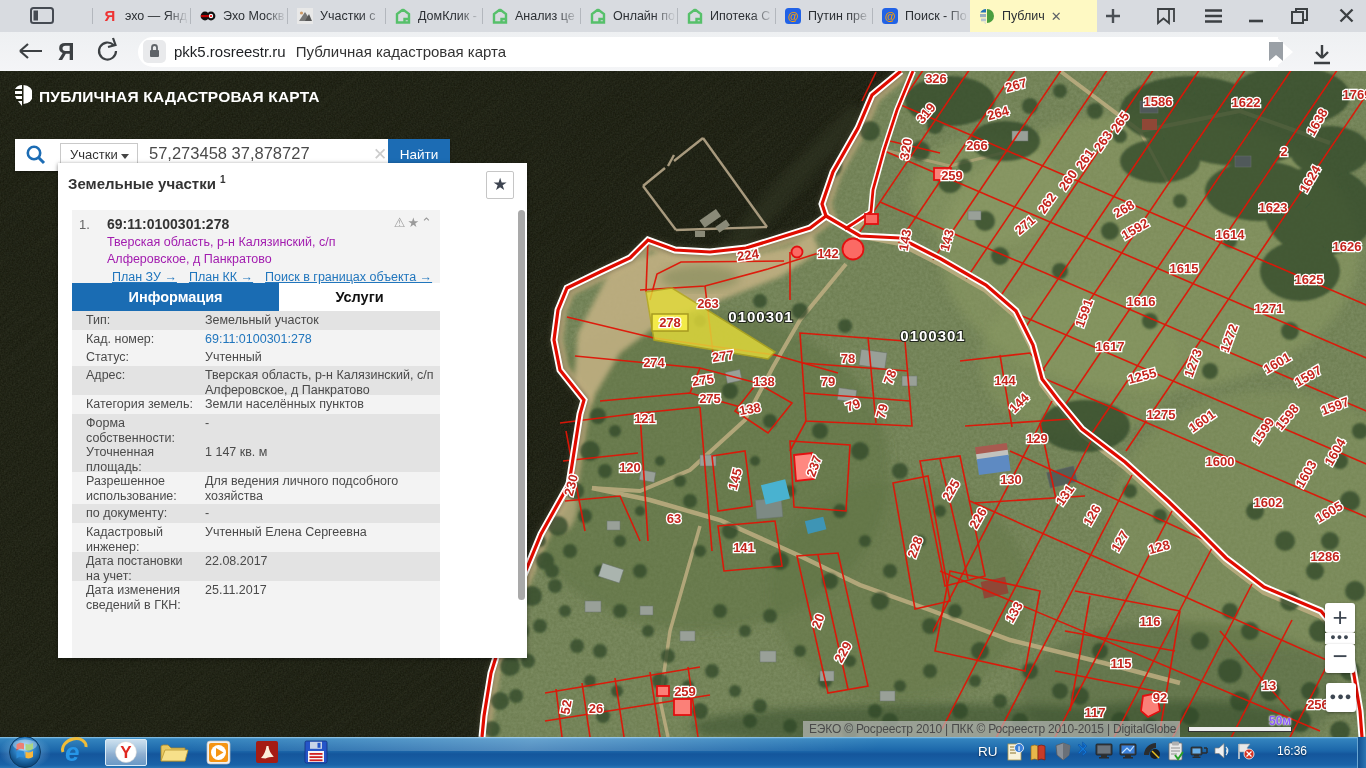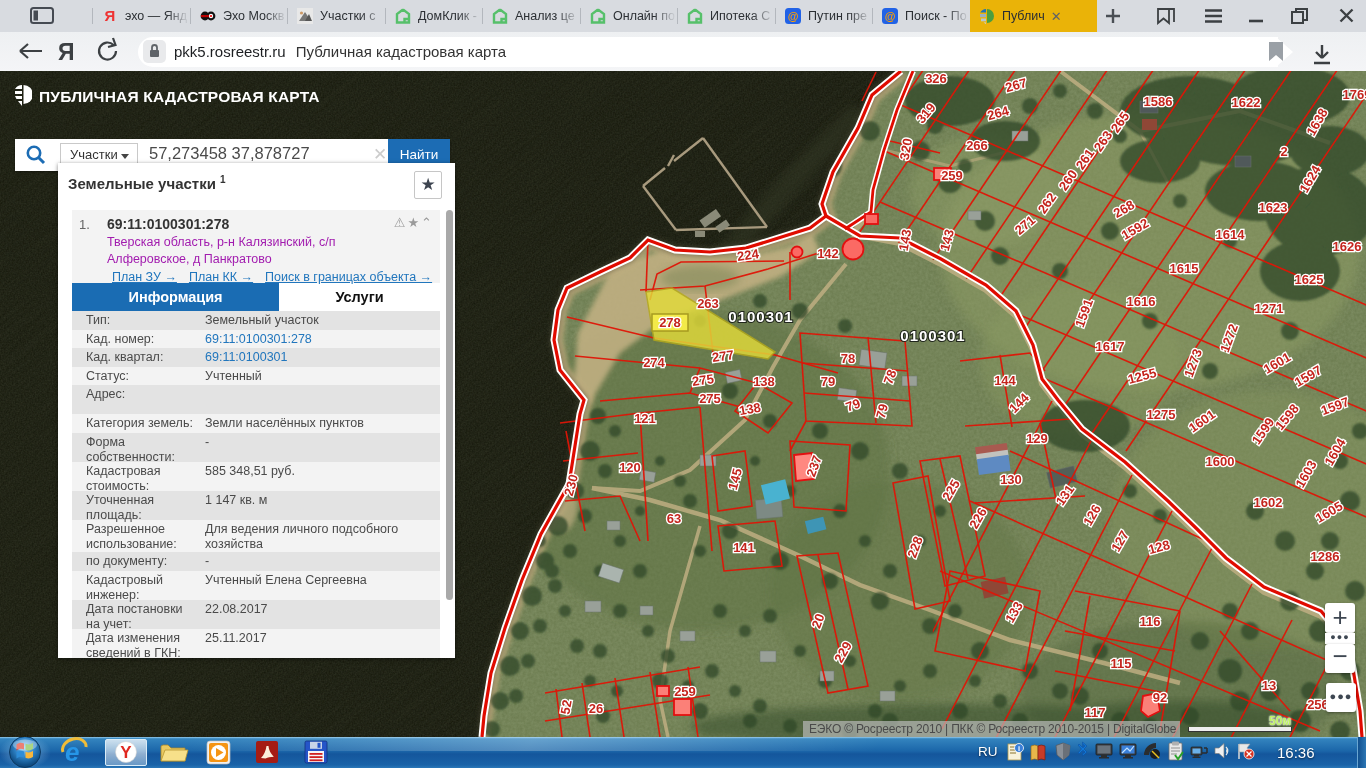--- a/index.html
+++ b/index.html
@@ -3,41 +3,41 @@
 <style>
 *{margin:0;padding:0;box-sizing:border-box}
 html,body{width:1366px;height:768px;overflow:hidden;font-family:"Liberation Sans",sans-serif}
 #stage{position:relative;width:1366px;height:768px;background:#222}
 
 #tabbar{position:absolute;left:0;top:0;width:1366px;height:32px;background:#d8dbe0}
 .tab{position:absolute;top:0;height:32px;display:flex;align-items:center;padding-left:9px;overflow:hidden;white-space:nowrap;font-size:12.5px;color:#2b2f33}
 .tab .ttl{margin-left:7px;position:relative}
 .tab .fade{position:absolute;right:0;top:0;width:22px;height:32px;background:linear-gradient(90deg,rgba(216,219,224,0),#d8dbe0)}
 .tabsep{position:absolute;top:8px;width:1px;height:16px;background:#b3b7bd}
-.tab.active{background:#eab308}
+.tab.active{background:#fef9c3}
 .fav{width:16px;height:16px;flex:0 0 16px;display:inline-block}
 #addrbar{position:absolute;left:0;top:32px;width:1366px;height:39px;background:linear-gradient(#eef0f2,#f4f5f7)}
 #addrpill{position:absolute;left:138px;top:4.5px;width:1140px;height:30px;background:#fff;border-radius:15px 0 0 15px}
 #addrpoint{position:absolute;left:1276px;top:4.5px;width:0;height:0;border-top:15px solid transparent;border-bottom:15px solid transparent;border-left:17px solid #fff}
 .lockbox{position:absolute;left:143px;top:8px;width:23px;height:23px;background:#e9eaec;border-radius:5px}
 #urltext{position:absolute;left:174px;top:11px;font-size:15px;color:#1c1e21}
 #urltext .t2{color:#333;margin-left:10px}
 
 #map{position:absolute;left:0;top:71px;width:1366px;height:666px;background:#191b12;overflow:hidden}
 
 #sitehead{position:absolute;left:39px;top:17px;color:#fff;font-size:15.5px;font-weight:bold;letter-spacing:.2px}
 
 #searchbox{position:absolute;left:15px;top:68px;width:435px;height:32px;background:#fff;box-shadow:0 1px 2px rgba(0,0,0,.4)}
 #drop{position:absolute;left:45px;top:4px;width:78px;height:24px;border:1px solid #c9c9c9;font-size:13px;color:#333;line-height:22px;padding-left:9px}
 #drop:after{content:"";position:absolute;right:8px;top:10px;border:4px solid transparent;border-top:5px solid #444}
 #query{position:absolute;left:134px;top:5px;font-size:16.5px;color:#4a4a4a}
 #clearx{position:absolute;left:358px;top:5px;font-size:17px;color:#ccc}
 #findbtn{position:absolute;right:0;top:0;width:62px;height:32px;background:#1c6cb4;color:#fff;font-size:13.5px;text-align:center;line-height:32px}
 
-#panel{position:absolute;left:58px;top:92px;width:397px;height:495px;background:#fff;box-shadow:0 1px 4px rgba(0,0,0,.5)}
+#panel{position:absolute;left:58px;top:92px;width:469px;height:495px;background:#fff;box-shadow:0 1px 4px rgba(0,0,0,.5)}
 #panelhead{position:absolute;left:10px;top:11px;font-size:15px;font-weight:bold;color:#333}
 #panelhead sup{font-size:10px}
 #starbtn{position:absolute;right:13px;top:8px;width:28px;height:28px;border:1px solid #c6c6c6;border-radius:2px;text-align:center;line-height:26px;color:#3d4450;font-size:17px}
 #card{position:absolute;left:14px;top:47px;width:368px;height:448px;background:#f3f3f3;overflow:hidden}
 #cardnum{position:absolute;left:7px;top:7px;font-size:13px;color:#666}
 #cardttl{position:absolute;left:35px;top:6px;font-size:14px;font-weight:bold;color:#333}
 #cardicons{position:absolute;right:6px;top:5px;color:#9a9a9a;font-size:13px;letter-spacing:2px}
 #cardaddr{position:absolute;left:35px;top:24px;font-size:12.5px;color:#a21caf;line-height:16.5px}
 #cardlinks{position:absolute;left:40px;top:60px;font-size:12.5px;white-space:nowrap}
 #cardlinks a{color:#2176bd;margin-right:12px}
@@ -47,33 +47,33 @@
 #ptable{position:absolute;left:0;top:101px;width:368px;font-size:12.5px;color:#4a4a4a}
 #ptable .row{display:flex;padding:2px 0 2px 14px}
 #ptable .row.g{background:#e3e3e3}
 #ptable .lbl{width:119px;flex:0 0 119px;line-height:14.5px;padding-right:4px}
 #ptable .val{line-height:14.5px;padding-left:0px}
 #ptable .val a{color:#2176bd;text-decoration:none}
 #pscroll{position:absolute;right:2px;top:47px;width:7px;height:390px;background:#a9a9a9;border-radius:4px}
 
 #attrib{position:absolute;left:803px;top:650px;width:377px;height:16px;background:rgba(188,188,188,.68);color:#4a4a4a;font-size:12px;line-height:16px;padding-left:6px;letter-spacing:-0.18px;white-space:nowrap;overflow:hidden}
 #scalebar{position:absolute;left:1188px;top:656px;width:104px;height:5px;background:#eee;border:1px solid #333;border-top:none}
-#scaletxt{position:absolute;left:1269px;top:643px;font-size:12px;font-weight:bold;color:#bef264;text-shadow:0 0 2px #fff,0 0 2px #fff}
+#scaletxt{position:absolute;left:1269px;top:643px;font-size:12px;font-weight:bold;color:#8b5cf6;text-shadow:0 0 2px #fff,0 0 2px #fff}
 
 .mctl{position:absolute;background:#fff;border-radius:3px;box-shadow:0 1px 3px rgba(0,0,0,.4);color:#3e4752;text-align:center}
 #zplus{left:1325px;top:532px;width:30px;height:30px;font-size:26px;line-height:28px}
 #zdots{left:1325px;top:562px;width:30px;height:11px;font-size:9px;line-height:9px;letter-spacing:1px;border-radius:0}
 #zminus{left:1325px;top:573px;width:30px;height:29px;font-size:26px;line-height:24px}
 #zdots2{left:1326px;top:612px;width:30px;height:29px;font-size:11px;line-height:27px;letter-spacing:1px}
 
 #taskbar{position:absolute;left:0;top:737px;width:1366px;height:31px;background:linear-gradient(#58a6d8 0%,#3282bd 8%,#1b66a9 45%,#14569c 55%,#1a63a8 90%,#2a77b8 100%)}
 #taskbar:before{content:"";position:absolute;left:0;top:0;width:100%;height:1px;background:#7cb8e0}
 #tbsheen{position:absolute;left:180px;top:737px;width:700px;height:14px;background:linear-gradient(100deg,rgba(255,255,255,0) 0%,rgba(255,255,255,.25) 50%,rgba(255,255,255,0) 100%);transform:skewX(-30deg)}
 #ybox{position:absolute;left:105px;top:739px;width:42px;height:27px;background:linear-gradient(rgba(255,255,255,.75),rgba(255,255,255,.35));border:1px solid #d9ecf8;border-radius:2px}
-#tbtime{position:absolute;left:1277px;top:744px;color:#fff;font-size:15px;text-shadow:0 1px 2px rgba(0,0,0,.6)}
+#tbtime{position:absolute;left:1277px;top:744px;color:#fff;font-size:12px;text-shadow:0 1px 2px rgba(0,0,0,.6)}
 #tbru{position:absolute;left:978px;top:744px;color:#fff;font-size:13.5px;text-shadow:0 1px 2px rgba(0,0,0,.6)}
 #showdesk{position:absolute;left:1357px;top:737px;width:9px;height:31px;background:linear-gradient(90deg,#11508f,#2c76b4);border-left:1px solid #6aa6d2}
 .halo{fill:#c4251d;stroke:#ffffff;stroke-width:2.7px;paint-order:stroke;font-weight:bold;font-size:13px;font-family:"Liberation Sans",sans-serif}
 .qtr{fill:#fff;stroke:#20261c;stroke-width:2.2px;paint-order:stroke;font-weight:bold;font-size:15px;letter-spacing:1px;font-family:"Liberation Sans",sans-serif}
 </style></head>
 <body>
 <div id="stage">
 
   <div id="map">
     <svg id="mapsvg" width="1366" height="666" viewBox="0 0 1366 666">
@@ -610,42 +610,35 @@
         <div id="cardlinks"><a href="#">План ЗУ →</a><a href="#">План КК →</a><a href="#">Поиск в границах объекта →</a></div>
         <div id="ptable">
           <div class="row g" style="height:19px">
               <div class="lbl">Тип:</div>
               <div class="val">Земельный участок</div>
             </div>
           <div class="row" style="height:18px">
               <div class="lbl">Кад. номер:</div>
               <div class="val"><a href="#">69:11:0100301:278</a></div>
             </div>
-          <div class="row g" style="height:19px">
-              <div class="lbl">Кад. квартал:</div>
-              <div class="val"><a href="#">69:11:0100301</a></div>
-            </div>
           <div class="row" style="height:18px">
               <div class="lbl">Статус:</div>
               <div class="val">Учтенный</div>
             </div>
           <div class="row g" style="height:29px">
               <div class="lbl">Адрес:</div>
+              <div class="val">Тверская область, р-н Калязинский, с/п Алферовское, д Панкратово</div>
             </div>
           <div class="row" style="height:19px">
               <div class="lbl">Категория земель:</div>
               <div class="val">Земли населённых пунктов</div>
             </div>
           <div class="row g" style="height:29px">
               <div class="lbl">Форма собственности:</div>
               <div class="val">-</div>
-            </div>
-          <div class="row" style="height:29px">
-              <div class="lbl">Кадастровая стоимость:</div>
-              <div class="val">585 348,51 руб.</div>
             </div>
           <div class="row g" style="height:29px">
               <div class="lbl">Уточненная площадь:</div>
               <div class="val">1 147 кв. м</div>
             </div>
           <div class="row" style="height:32px">
               <div class="lbl">Разрешенное использование:</div>
               <div class="val">Для ведения личного подсобного хозяйства</div>
             </div>
           <div class="row g" style="height:19px">

